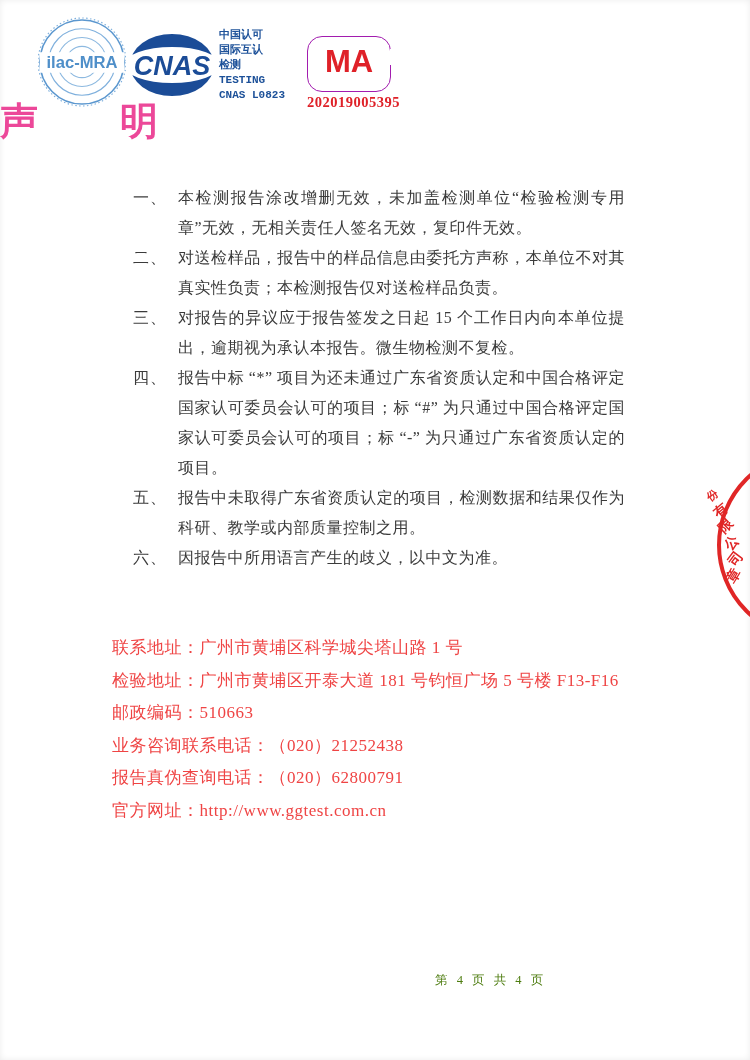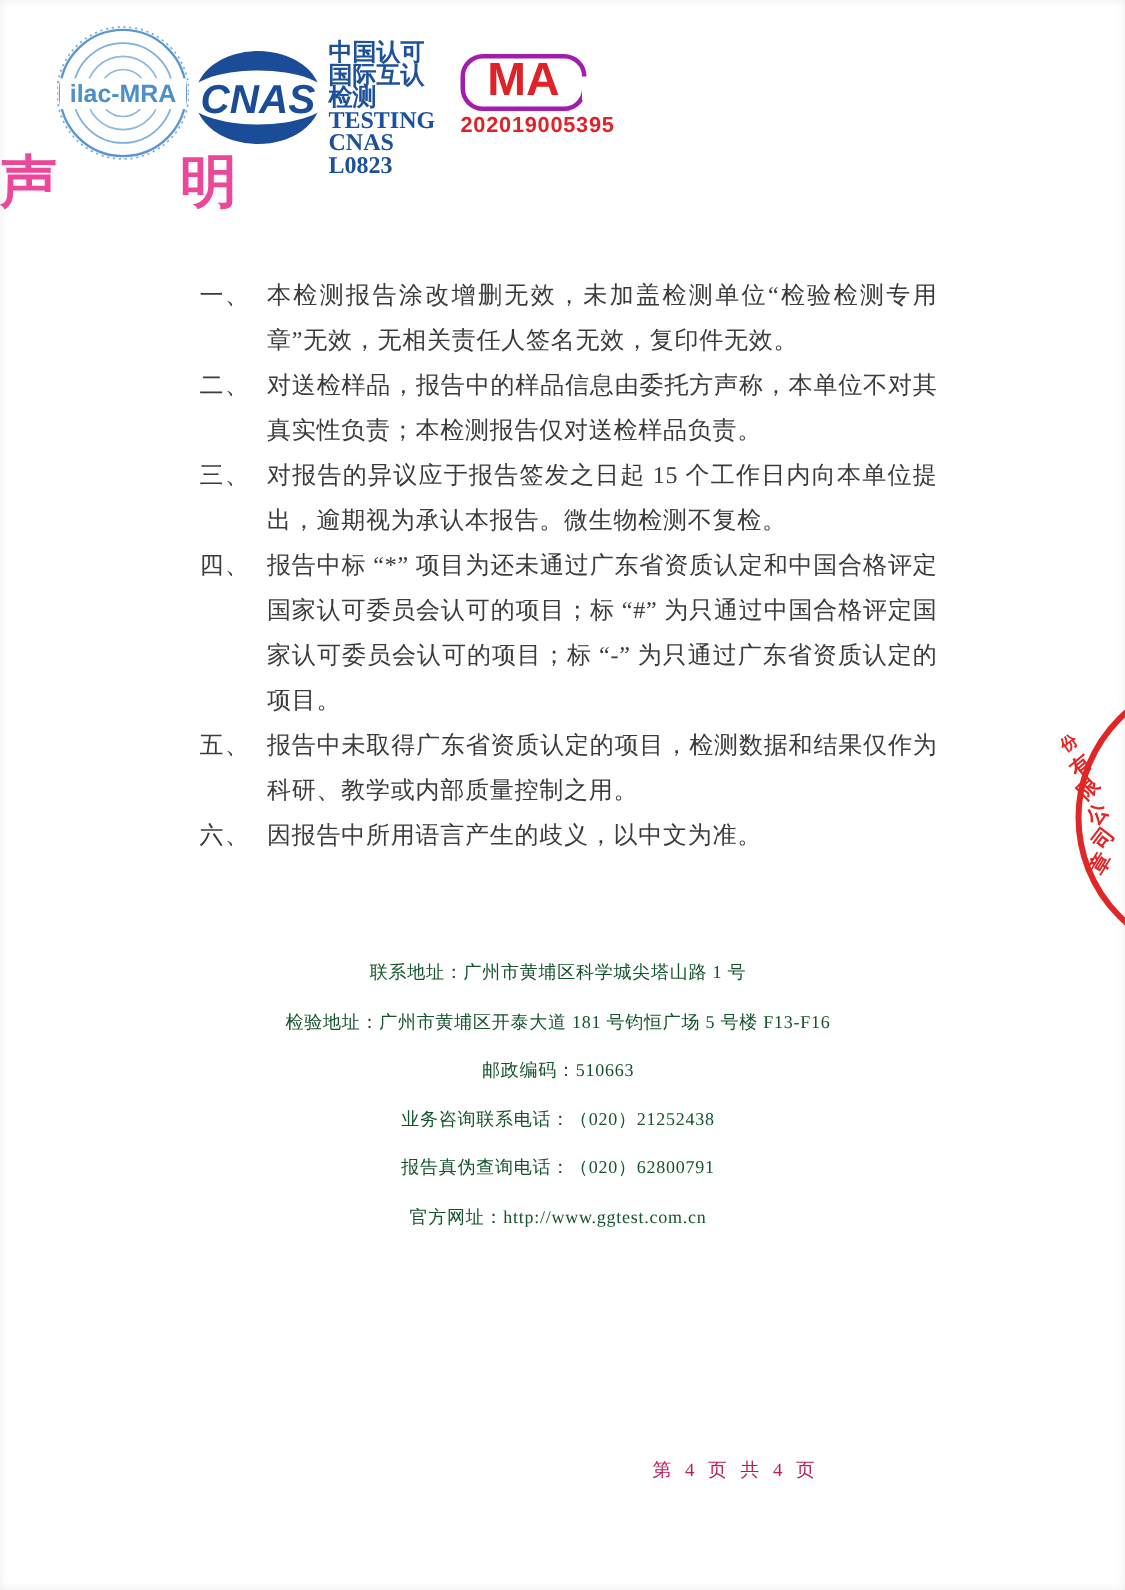--- a/index.html
+++ b/index.html
@@ -12,37 +12,37 @@
     color: #333;
     box-shadow: inset 0 0 6px rgba(0,0,0,0.08);
   }
 
   
   .logo-row { position: absolute; top: 16px; left: 38px; display: flex; align-items: flex-start; }
   .ilac-wrap { width: 88px; height: 92px; }
   .cnas-wrap { margin-left: 2px; margin-top: 14px; width: 88px; height: 70px; }
   .accred-text {
     margin-left: 3px; margin-top: 12px; width: 76px;
-    color: #1d5199; font-weight: bold; font-size: 16px; line-height: 15px;
-    font-family: Liberation Serif, serif;
+    color: #1d5199; font-weight: bold; font-size: 11px; line-height: 15px;
+    font-family: Liberation Mono, monospace;
   }
   .cma-block { margin-left: 12px; margin-top: 20px; width: 100px; text-align: left; }
   .cma-box {
-    position: relative; width: 84px; height: 38px;
-    border: 3px solid #a21caf; border-radius: 15px;
+    position: relative; width: 84px; height: 56px;
+    border: 1px solid #a21caf; border-radius: 15px;
     display: flex; align-items: center; justify-content: center;
   }
   .cma-gap { position: absolute; right: -5px; top: 12px; width: 5px; height: 16px; background: #fff; }
   .cma-letters {
     font-family: "Liberation Sans", sans-serif; font-weight: bold;
     font-size: 31px; color: #df2128; letter-spacing: 0px; margin-top: -4px;
   }
   .cma-number {
     margin-top: 2px; color: #df2128; font-weight: bold; font-size: 14.5px;
-    letter-spacing: 0.5px; font-family: Liberation Sans, sans-serif;
+    letter-spacing: 0.5px; font-family: Liberation Serif, serif;
   }
 
   
   .doc-title {
     position: absolute; top: 96px; left: 0; width: 652px;
     font-size: 38px; font-weight: bold; color: #ec4899;
     letter-spacing: 2px;
   }
 
   
@@ -52,21 +52,21 @@
     flex: 0 0 32px; font-size: 16px; line-height: 30px; color: #3b3b3b;
     letter-spacing: 1px;
   }
   .stmt-text {
     flex: 1; margin-left: 11px; font-size: 16px; line-height: 30px;
     color: #3b3b3b; text-align: justify; letter-spacing: 0.5px; font-family: Liberation Serif, serif;
   }
 
   
   .contact { position: absolute; top: 632px; left: 112px; width: 520px; }
-  .contact-line { font-size: 12px; line-height: 32.6px; color: #14532d; letter-spacing: 0.5px; text-align: center; }
+  .contact-line { font-size: 17px; line-height: 32.6px; color: #ef4444; letter-spacing: 0.5px; }
 
   
   .seal-clip {
     position: absolute; left: 695px; top: 450px; width: 55px; height: 175px;
     overflow: hidden; pointer-events: none;
   }
   .seal-ring {
     position: absolute; left: 22px; top: 0; width: 190px; height: 190px;
     border: 4px solid #e02626; border-radius: 50%;
   }
@@ -77,21 +77,21 @@
   .sc0 { left: 12px; top: 38px; transform: rotate(-36deg); font-size: 11px; }
   .sc1 { left: 19px; top: 52px; transform: rotate(-40deg); }
   .sc2 { left: 24px; top: 67px; transform: rotate(-44deg); }
   .sc3 { left: 30px; top: 84px; transform: rotate(-48deg); }
   .sc4 { left: 34px; top: 100px; transform: rotate(-53deg); }
   .sc5 { left: 32px; top: 117px; transform: rotate(-59deg); }
 
   
   .footer {
     position: absolute; top: 972px; left: 435px;
-    font-size: 12.5px; color: #be185d; letter-spacing: 3px;
+    font-size: 12.5px; color: #4d7c0f; letter-spacing: 3px;
   }
 </style>
 </head>
 <body>
 
 <div class="logo-row">
 
   <div class="ilac-wrap">
     <svg width="88" height="92" viewBox="0 0 90 92">
       <circle cx="45" cy="46" r="43" fill="none" stroke="#5b97cf" stroke-width="1.6"></circle>

